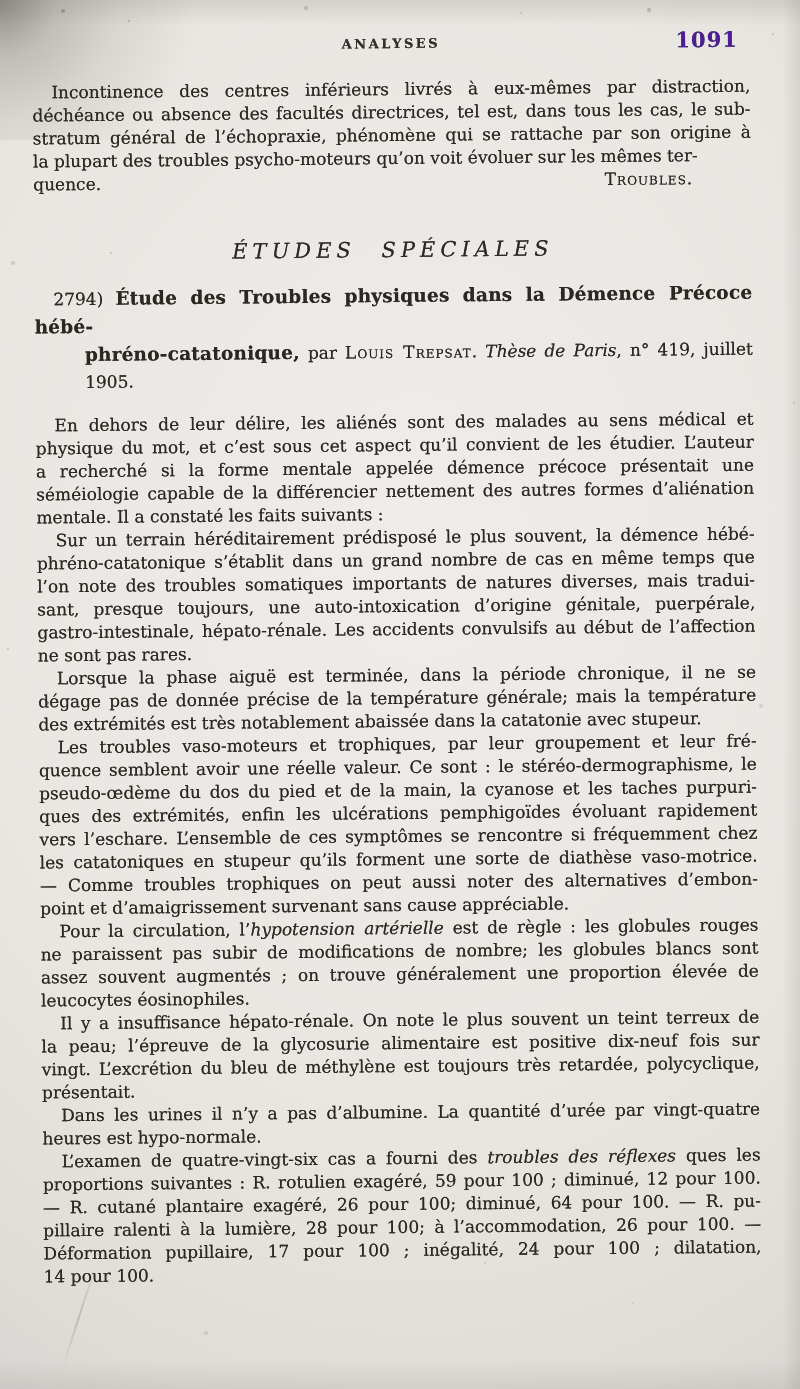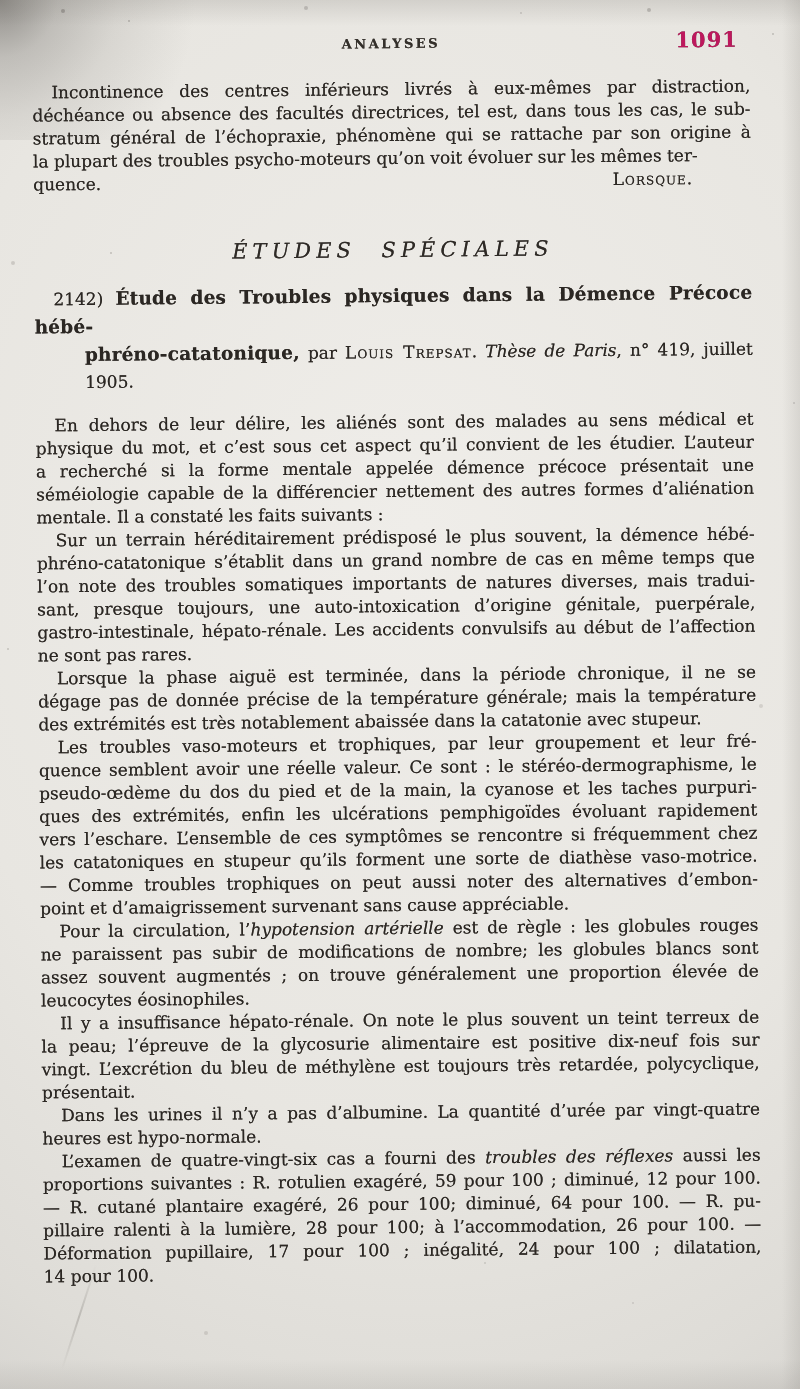--- a/index.html
+++ b/index.html
@@ -76,21 +76,21 @@
     position: absolute; left: 0; right: 0; top: 6px;
     text-align: center;
     font-size: 13px; font-weight: bold;
     letter-spacing: 2.5px;
     color: #34302b;
   }
   .page-number {
     position: absolute; right: 12px; top: 0;
     font-size: 21px; font-weight: bold;
     letter-spacing: 1px;
-    color: #be185d;
+    color: #4c1d95;
   }
 
   .para { margin: 0; font-size: 17px; }
   .line {
     line-height: 23px;
     text-align: justify;
     text-align-last: justify;
     white-space: normal;
   }
   .line.last { text-align-last: left; }
@@ -141,25 +141,25 @@
   </div>
   <div>
       <div class="para first-para">
         <div class="line indent"><span>Incontinence des centres inférieurs livrés à eux-mêmes par distraction,</span></div>
         <div class="line"><span>déchéance ou absence des facultés directrices, tel est, dans tous les cas, le sub-</span></div>
         <div class="line"><span>stratum général de l’échopraxie, phénomène qui se rattache par son origine à</span></div>
         <div class="line last"><span>la plupart des troubles psycho-moteurs qu’on voit évoluer sur les mêmes ter-</span></div>
       </div>
       <div class="sig-line">
         <span>quence.</span>
-        <span class="run-sc">Lorsque.</span>
+        <span class="run-sc">Troubles.</span>
       </div>
       <div class="section-heading">ÉTUDES SPÉCIALES</div>
       <div class="entry">
-        <div class="line indent"><span>2142) </span><span class="run-b">Étude des Troubles physiques dans la Démence Précoce hébé-</span></div>
+        <div class="line indent"><span>2794) </span><span class="run-b">Étude des Troubles physiques dans la Démence Précoce hébé-</span></div>
         <div class="line last hang"><span class="run-b">phréno-catatonique,</span><span> par </span><span class="run-sc">Louis Trepsat</span><span>. </span><span class="run-i">Thèse de Paris</span><span>, n° 419, juillet 1905.</span></div>
       </div>
       <div class="para body-start">
         <div class="line indent"><span>En dehors de leur délire, les aliénés sont des malades au sens médical et</span></div>
         <div class="line"><span>physique du mot, et c’est sous cet aspect qu’il convient de les étudier. L’auteur</span></div>
         <div class="line"><span>a recherché si la forme mentale appelée démence précoce présentait une</span></div>
         <div class="line"><span>séméiologie capable de la différencier nettement des autres formes d’aliénation</span></div>
         <div class="line last"><span>mentale. Il a constaté les faits suivants :</span></div>
       </div>
       <div class="para">
@@ -195,21 +195,21 @@
         <div class="line indent"><span>Il y a insuffisance hépato-rénale. On note le plus souvent un teint terreux de</span></div>
         <div class="line"><span>la peau; l’épreuve de la glycosurie alimentaire est positive dix-neuf fois sur</span></div>
         <div class="line"><span>vingt. L’excrétion du bleu de méthylène est toujours très retardée, polycyclique,</span></div>
         <div class="line last"><span>présentait.</span></div>
       </div>
       <div class="para">
         <div class="line indent"><span>Dans les urines il n’y a pas d’albumine. La quantité d’urée par vingt-quatre</span></div>
         <div class="line last"><span>heures est hypo-normale.</span></div>
       </div>
       <div class="para">
-        <div class="line indent"><span>L’examen de quatre-vingt-six cas a fourni des </span><span class="run-i">troubles des réflexes</span><span> aussi les</span></div>
+        <div class="line indent"><span>L’examen de quatre-vingt-six cas a fourni des </span><span class="run-i">troubles des réflexes</span><span> ques les</span></div>
         <div class="line"><span>proportions suivantes : R. rotulien exagéré, 59 pour 100 ; diminué, 12 pour 100.</span></div>
         <div class="line"><span>— R. cutané plantaire exagéré, 26 pour 100; diminué, 64 pour 100. — R. pu-</span></div>
         <div class="line"><span>pillaire ralenti à la lumière, 28 pour 100; à l’accommodation, 26 pour 100. —</span></div>
         <div class="line"><span>Déformation pupillaire, 17 pour 100 ; inégalité, 24 pour 100 ; dilatation,</span></div>
         <div class="line last"><span>14 pour 100.</span></div>
       </div>
     </div>
 </div>
 
 </body></html>

